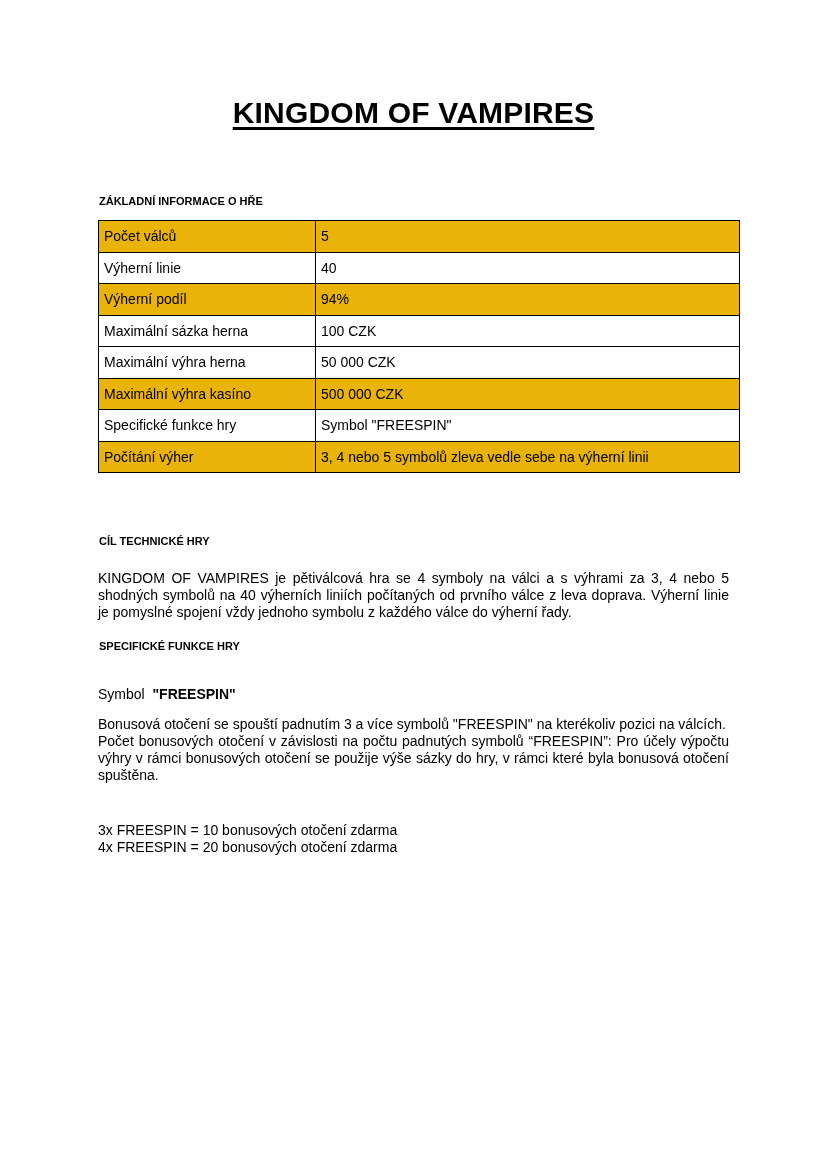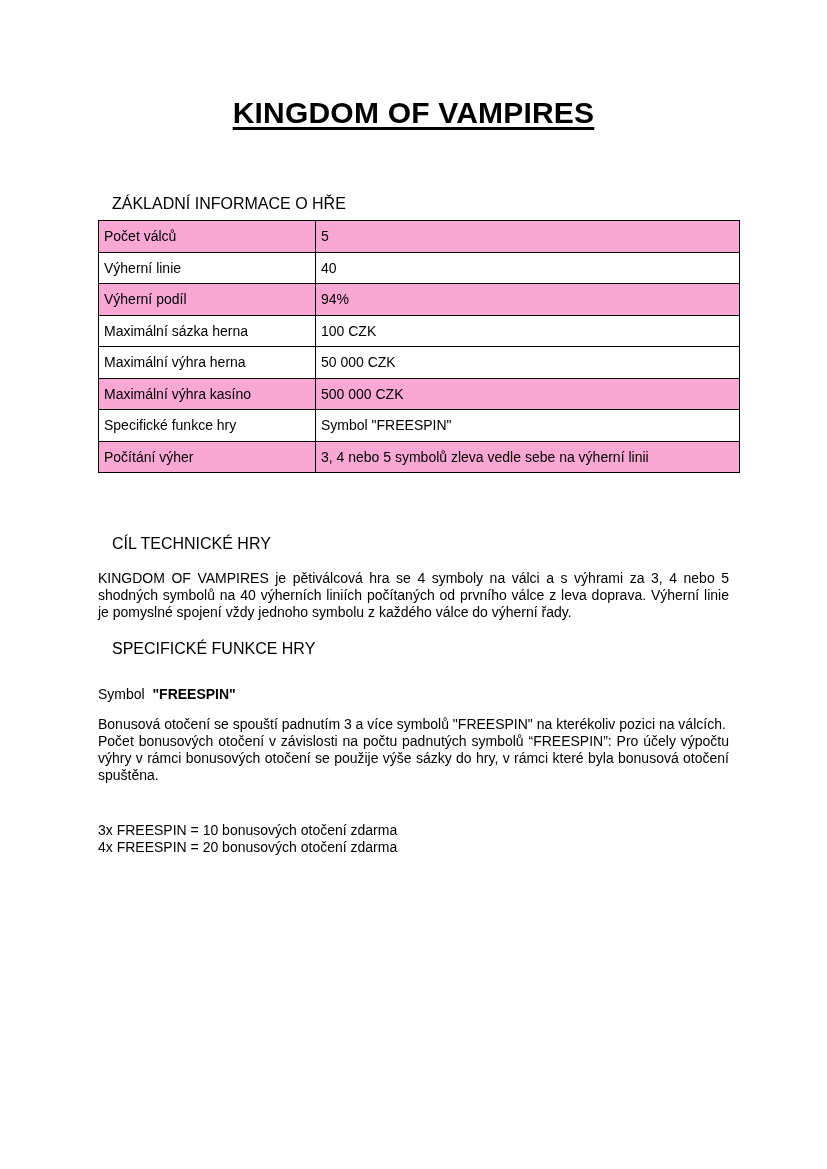--- a/index.html
+++ b/index.html
@@ -3,30 +3,30 @@
   <meta charset="utf-8">
   <style>
     html, body { margin: 0; padding: 0; background: #ffffff; }
     body { width: 827px; height: 1169px; position: relative; font-family: "Liberation Sans", sans-serif; color: #000; }
     .title {
       position: absolute; left: 0; width: 827px; top: 96px;
       text-align: center; font-weight: bold; font-size: 30px;
       text-decoration: underline; text-decoration-thickness: 3px; text-underline-offset: 4px;
       letter-spacing: 0.2px;
     }
-    .h2 { position: absolute; left: 112px; font-weight: normal; font-size: 16px; }
+    .h2 { position: absolute; left: 99px; font-weight: bold; font-size: 11px; }
     table.info {
       position: absolute; left: 98px; top: 220px; width: 642px;
       border-collapse: collapse; font-size: 14px;
     }
     table.info td {
       border: 1px solid #000; height: 30.5px; padding: 0 5px; vertical-align: middle;
     }
     table.info td.k { width: 206px; }
-    table.info tr.shade td { background: #f9a8d4; margin-left: 6px; }
+    table.info tr.shade td { background: #eab308; margin-left: 6px; }
     .para {
       position: absolute; left: 98px; width: 631px; font-size: 14px; line-height: 17px;
       text-align: justify;
     }
     .para p { margin: 0; }
     .list { position: absolute; left: 98px; top: 822px; font-size: 14px; line-height: 17px; }
     .list div { margin: 0; }
     .sym { position: absolute; left: 98px; top: 686px; font-size: 14px; }
     .sym b { font-weight: bold; }
   </style>

